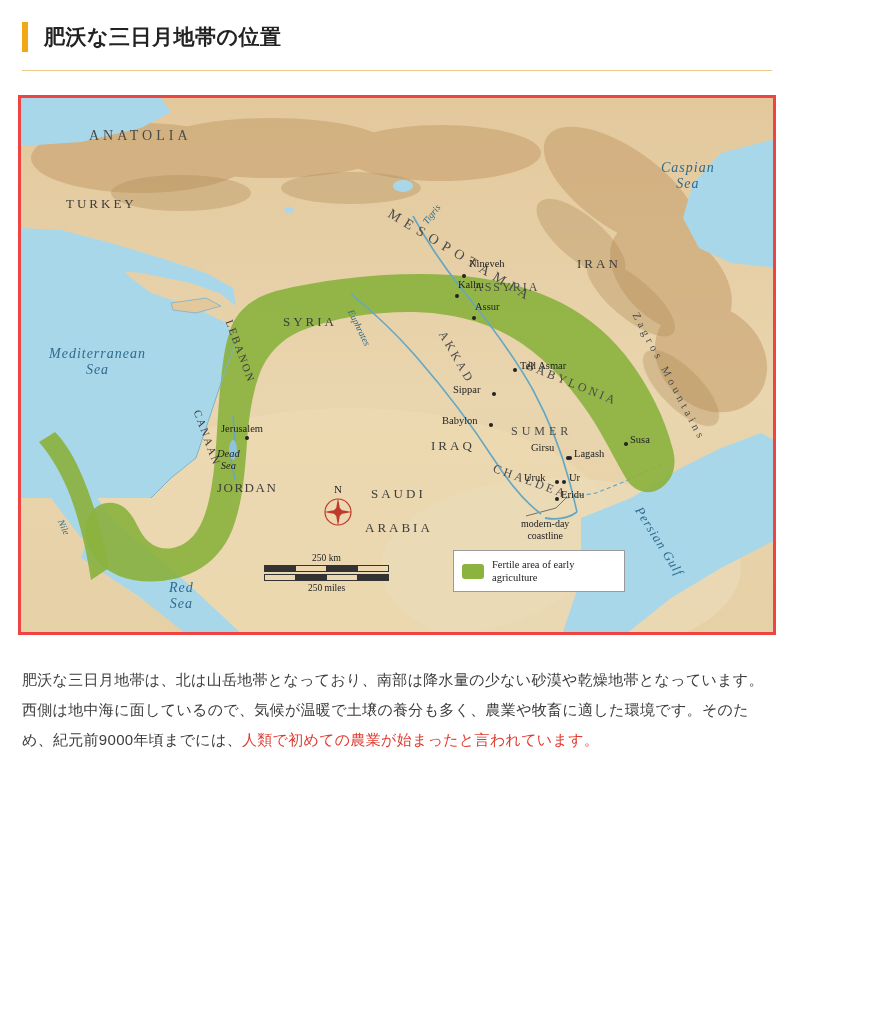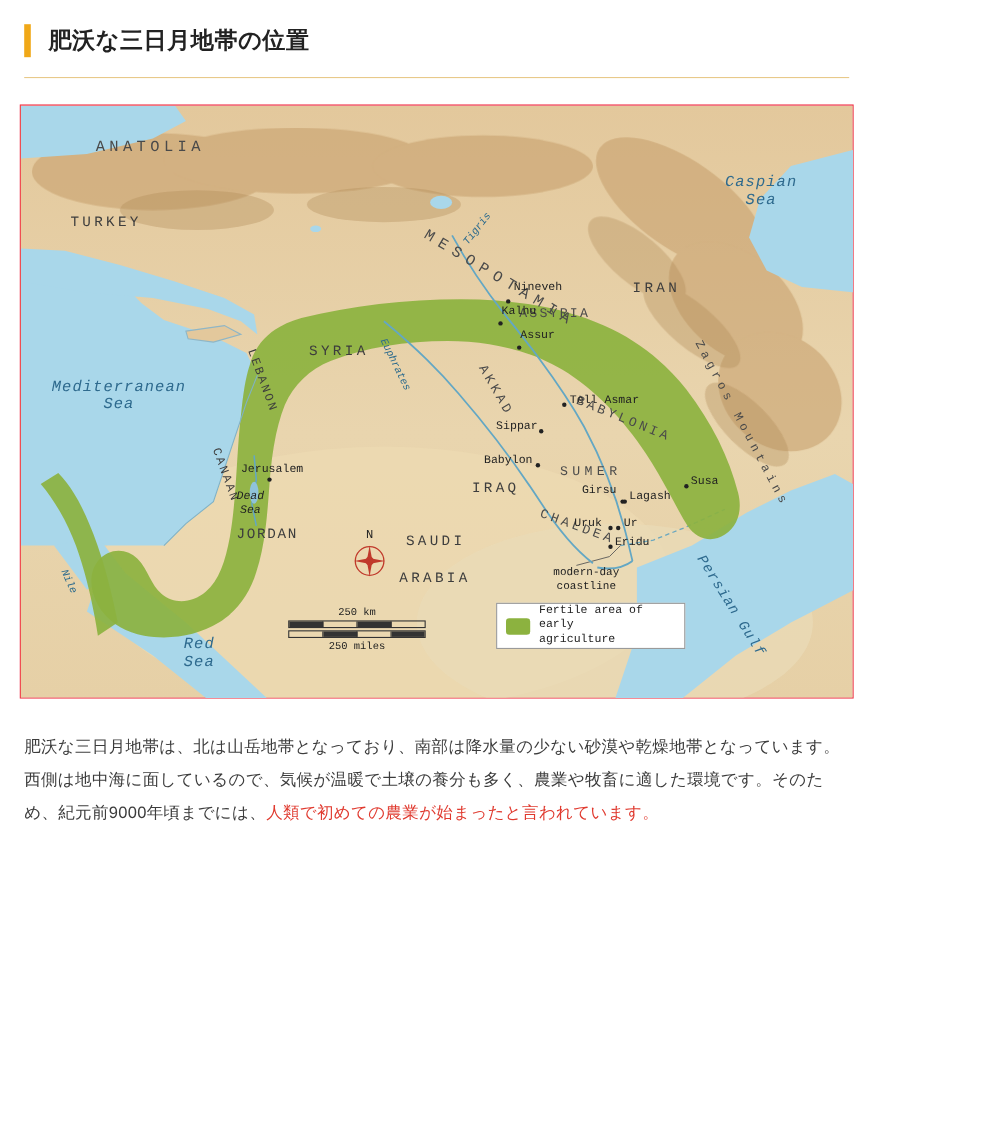--- a/index.html
+++ b/index.html
@@ -45,24 +45,24 @@
   
   .figure {
     margin: 24px 0 0 0;
     display: flex;
     justify-content: center;
   }
   .map {
     position: relative;
     width: 758px;
     height: 540px;
-    border: 1px solid #ef4444;
+    border: 3px solid #ef4444;
     overflow: hidden;
     background: #f9a8d4;
-    font-family: Liberation Mono, monospace;
+    font-family: Liberation Serif, serif;
   }
   .map svg { position: absolute; top: 0; left: 0; }
 
   .lbl {
     position: absolute;
     color: #3b3b3b;
     white-space: nowrap;
     pointer-events: none;
   }
   .lbl.region {
@@ -96,20 +96,21 @@
     font-style: italic;
     color: #222;
     text-align: center;
     line-height: 1.15;
   }
   .lbl.note {
     font-size: 10px;
     color: #222;
     text-align: center;
     line-height: 1.2;
+    margin-left: 16px;
   }
   .dot {
     position: absolute;
     width: 4px; height: 4px;
     background: #222;
     border-radius: 50%;
   }
 
   
   .legend {

